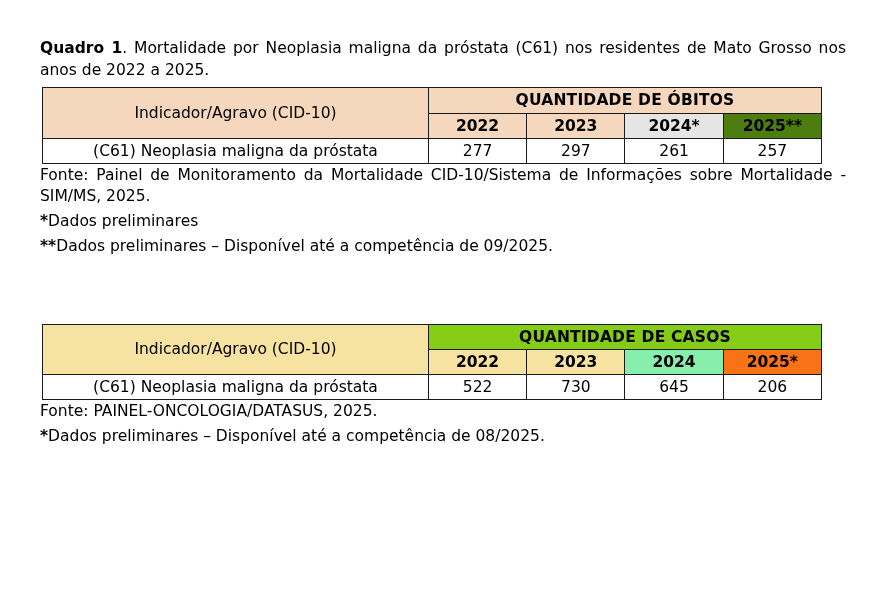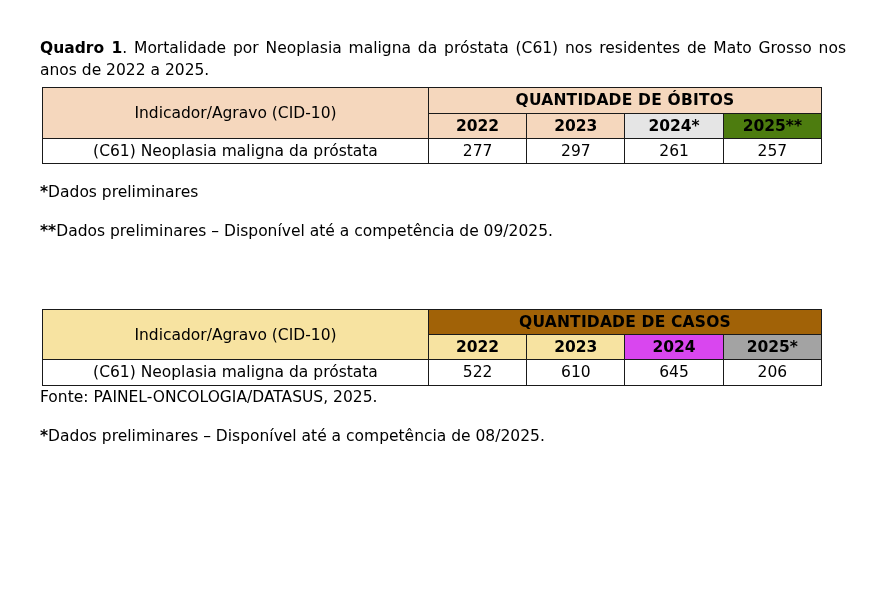--- a/index.html
+++ b/index.html
@@ -68,21 +68,21 @@
     text-align: center;
   }
   .source {
     text-align: justify;
     text-justify: inter-word;
     line-height: 1.40;
     margin-top: 1px;
   }
   .note {
     line-height: 1.40;
-    margin-top: 18px;
+    margin-top: 3px;
   }
   .note b {
     font-weight: bold;
   }
   .c-ind { width: 385px; }
   .c-yr  { width: 98px; }
 </style>
 </head>
 <body>
 
@@ -117,51 +117,52 @@
         <tr>
           <td class="data-label">(C61) Neoplasia maligna da próstata</td>
           <td class="data-value">277</td>
           <td class="data-value">297</td>
           <td class="data-value">261</td>
           <td class="data-value">257</td>
         </tr>
       </tbody>
     </table>
 
+    <div class="source">Fonte: Painel de Monitoramento da Mortalidade CID-10/Sistema de Informações sobre Mortalidade - SIM/MS, 2025.</div>
     <div class="note"><b>*</b><span>Dados preliminares</span></div>
     <div class="note"><b>**</b><span>Dados preliminares – Disponível até a competência de 09/2025.</span></div>
   </div>
 
   <div class="block block-2">
 
     <table class="quadro">
       <colgroup>
         <col class="c-ind">
           <col class="c-yr">
           <col class="c-yr">
           <col class="c-yr">
           <col class="c-yr">
       </colgroup>
       <thead>
         <tr>
           <th rowspan="2" class="hdr-ind" style="background:#f7e3a1">Indicador/Agravo (CID-10)</th>
-          <th colspan="4" class="hdr-span" style="background:#a16207">QUANTIDADE DE CASOS</th>
+          <th colspan="4" class="hdr-span" style="background:#84cc16">QUANTIDADE DE CASOS</th>
         </tr>
         <tr>
           <th class="hdr-year" style="background:#f7e3a1">2022</th>
           <th class="hdr-year" style="background:#f7e3a1">2023</th>
-          <th class="hdr-year" style="background:#d946ef">2024</th>
-          <th class="hdr-year" style="background:#a3a3a3">2025*</th>
+          <th class="hdr-year" style="background:#86efac">2024</th>
+          <th class="hdr-year" style="background:#f97316">2025*</th>
         </tr>
       </thead>
       <tbody>
         <tr>
           <td class="data-label">(C61) Neoplasia maligna da próstata</td>
           <td class="data-value">522</td>
-          <td class="data-value">610</td>
+          <td class="data-value">730</td>
           <td class="data-value">645</td>
           <td class="data-value">206</td>
         </tr>
       </tbody>
     </table>
 
     <div class="source">Fonte: PAINEL-ONCOLOGIA/DATASUS, 2025.</div>
     <div class="note"><b>*</b><span>Dados preliminares – Disponível até a competência de 08/2025.</span></div>
   </div>
 

